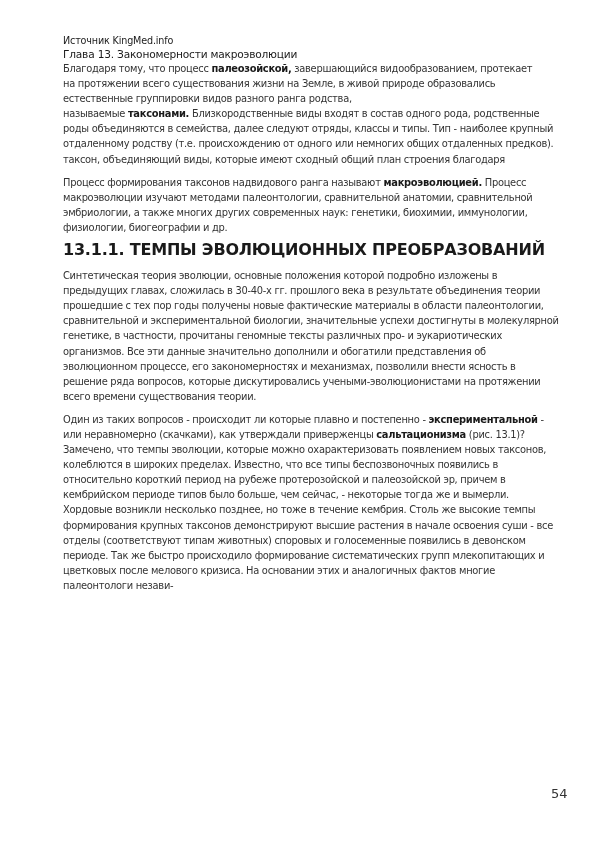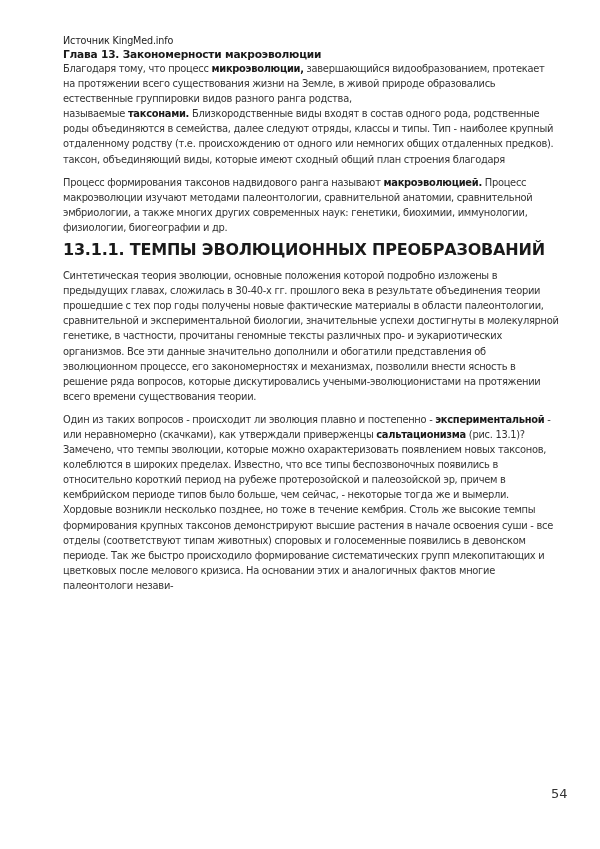--- a/index.html
+++ b/index.html
@@ -23,21 +23,21 @@
       margin-left: 26px;
     }
     .source {
       font-size: 9.6px;
       line-height: 13px;
       color: #1a1a1a;
       letter-spacing: -0.15px;
     }
     .chapter {
       font-size: 10.6px;
-      font-weight: bold;
+      font-weight: normal;
       line-height: 14px;
       color: #1a1a1a;
       letter-spacing: -0.2px;
     }
     .section {
       font-size: 10.6px;
       font-weight: bold;
       line-height: 14px;
       color: #1a1a1a;
       letter-spacing: -0.2px;
@@ -70,21 +70,21 @@
     }
   </style>
 </head>
 <body>
 
 <div class="page">
   <div class="source">Источник KingMed.info</div>
   <div class="chapter">Глава 13. Закономерности макроэволюции</div>
 
   <p>
-    <span class="line"><span>Благодаря тому, что процесс </span><b>микроэволюции,</b><span> завершающийся видообразованием, протекает</span></span>
+    <span class="line"><span>Благодаря тому, что процесс </span><b>палеозойской,</b><span> завершающийся видообразованием, протекает</span></span>
     <span class="line">на протяжении всего существования жизни на Земле, в живой природе образовались</span>
     <span class="line">естественные группировки видов разного ранга родства,</span>
     <span class="line"><span>называемые </span><b>таксонами.</b><span> Близкородственные виды входят в состав одного рода, родственные</span></span>
     <span class="line">роды объединяются в семейства, далее следуют отряды, классы и типы. Тип - наиболее крупный</span>
     <span class="line">отдаленному родству (т.е. происхождению от одного или немногих общих отдаленных предков).</span>
     <span class="line">таксон, объединяющий виды, которые имеют сходный общий план строения благодаря</span>
   </p>
 
   <p>
     <span class="line"><span>Процесс формирования таксонов надвидового ранга называют </span><b>макроэволюцией.</b><span> Процесс</span></span>
@@ -101,21 +101,21 @@
     <span class="line">прошедшие с тех пор годы получены новые фактические материалы в области палеонтологии,</span>
     <span class="line">сравнительной и экспериментальной биологии, значительные успехи достигнуты в молекулярной</span>
     <span class="line">генетике, в частности, прочитаны геномные тексты различных про- и эукариотических</span>
     <span class="line">организмов. Все эти данные значительно дополнили и обогатили представления об</span>
     <span class="line">эволюционном процессе, его закономерностях и механизмах, позволили внести ясность в</span>
     <span class="line">решение ряда вопросов, которые дискутировались учеными-эволюционистами на протяжении</span>
     <span class="line">всего времени существования теории.</span>
   </p>
 
   <p>
-    <span class="line"><span>Один из таких вопросов - происходит ли эволюция плавно и постепенно - </span><b>экспериментальной</b><span> -</span></span>
+    <span class="line"><span>Один из таких вопросов - происходит ли которые плавно и постепенно - </span><b>экспериментальной</b><span> -</span></span>
     <span class="line"><span>или неравномерно (скачками), как утверждали приверженцы </span><b>сальтационизма</b><span> (рис. 13.1)?</span></span>
     <span class="line">Замечено, что темпы эволюции, которые можно охарактеризовать появлением новых таксонов,</span>
     <span class="line">колеблются в широких пределах. Известно, что все типы беспозвоночных появились в</span>
     <span class="line">относительно короткий период на рубеже протерозойской и палеозойской эр, причем в</span>
     <span class="line">кембрийском периоде типов было больше, чем сейчас, - некоторые тогда же и вымерли.</span>
     <span class="line">Хордовые возникли несколько позднее, но тоже в течение кембрия. Столь же высокие темпы</span>
     <span class="line">формирования крупных таксонов демонстрируют высшие растения в начале освоения суши - все</span>
     <span class="line">отделы (соответствуют типам животных) споровых и голосеменные появились в девонском</span>
     <span class="line">периоде. Так же быстро происходило формирование систематических групп млекопитающих и</span>
     <span class="line">цветковых после мелового кризиса. На основании этих и аналогичных фактов многие</span>

